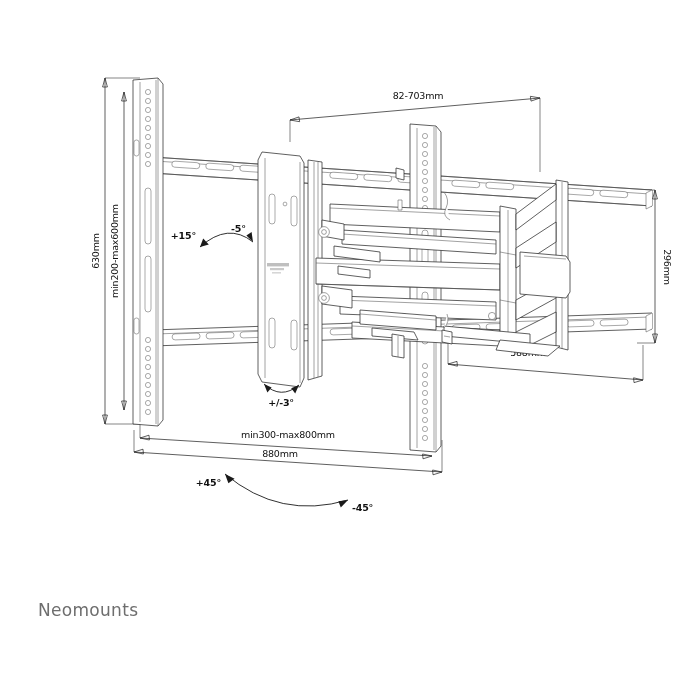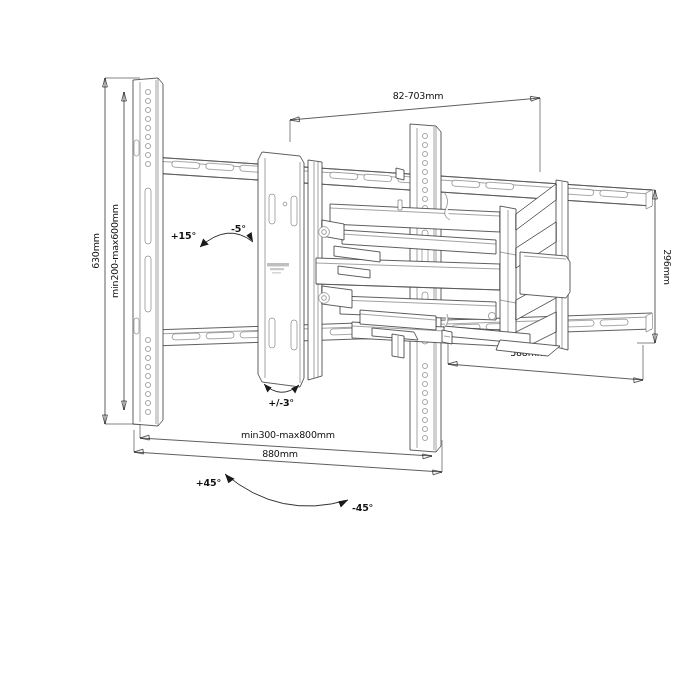--- a/index.html
+++ b/index.html
@@ -348,14 +348,15 @@
         <path class="arc" d="M225,474 Q280,520 348,500"></path>
         <path fill="#1a1a1a" d="M225,474 l3.4,9.2 l6.2,-4.4 z"></path>
         <path fill="#1a1a1a" d="M348,500 l-9.6,1.2 l2.4,6.2 z"></path>
         <text class="ang" x="221" y="486" text-anchor="end">+45°</text>
         <text class="ang" x="352" y="511">-45°</text>
       </g>
     </g>
 
   </svg>
 
+  <div class="brand">Neomounts</div>
 
 </div>
 
 </body></html>

